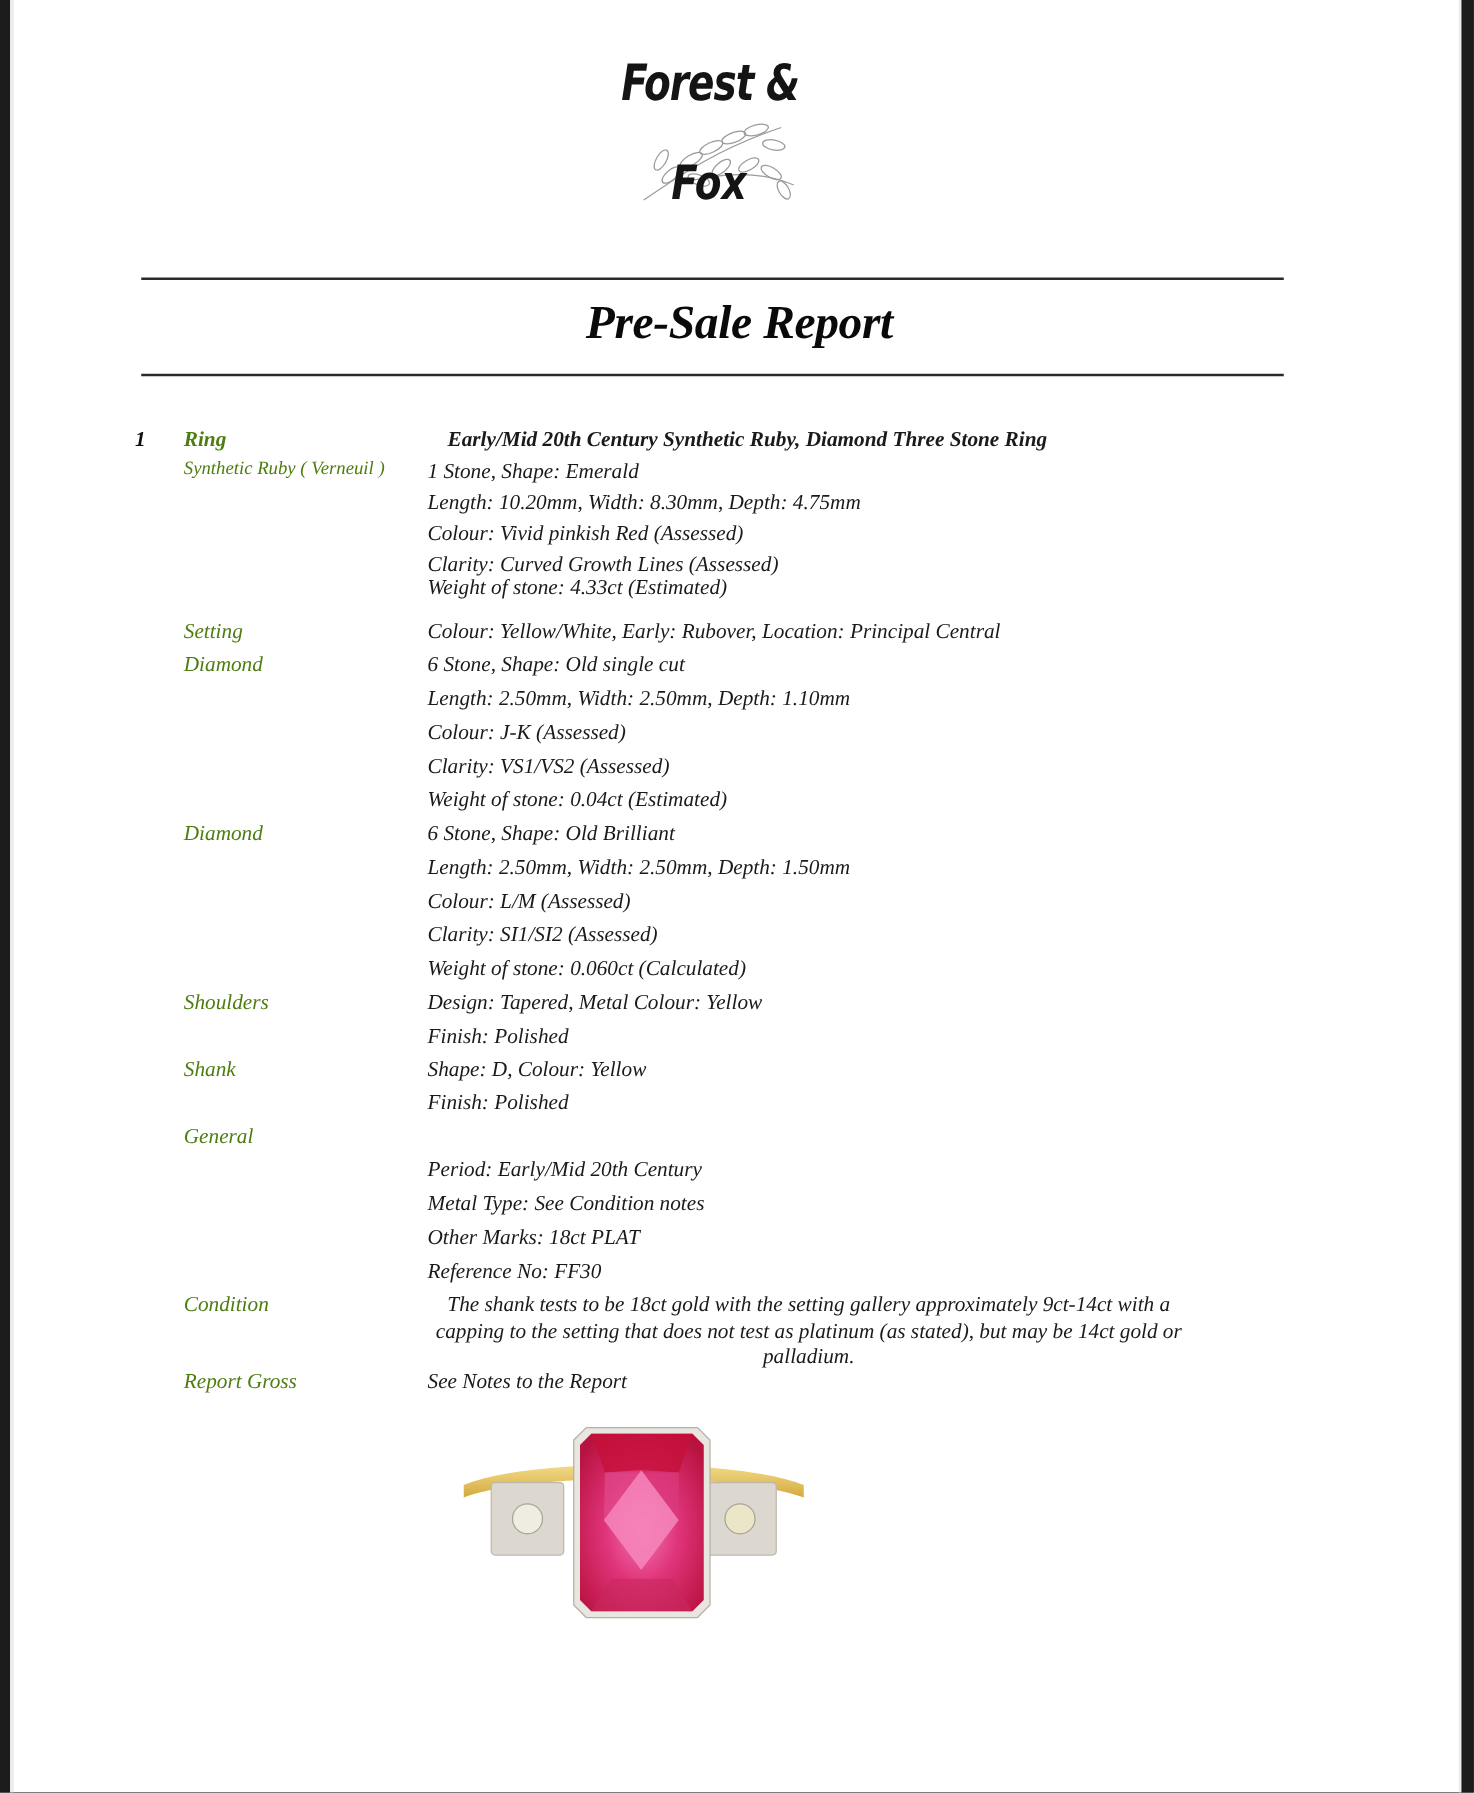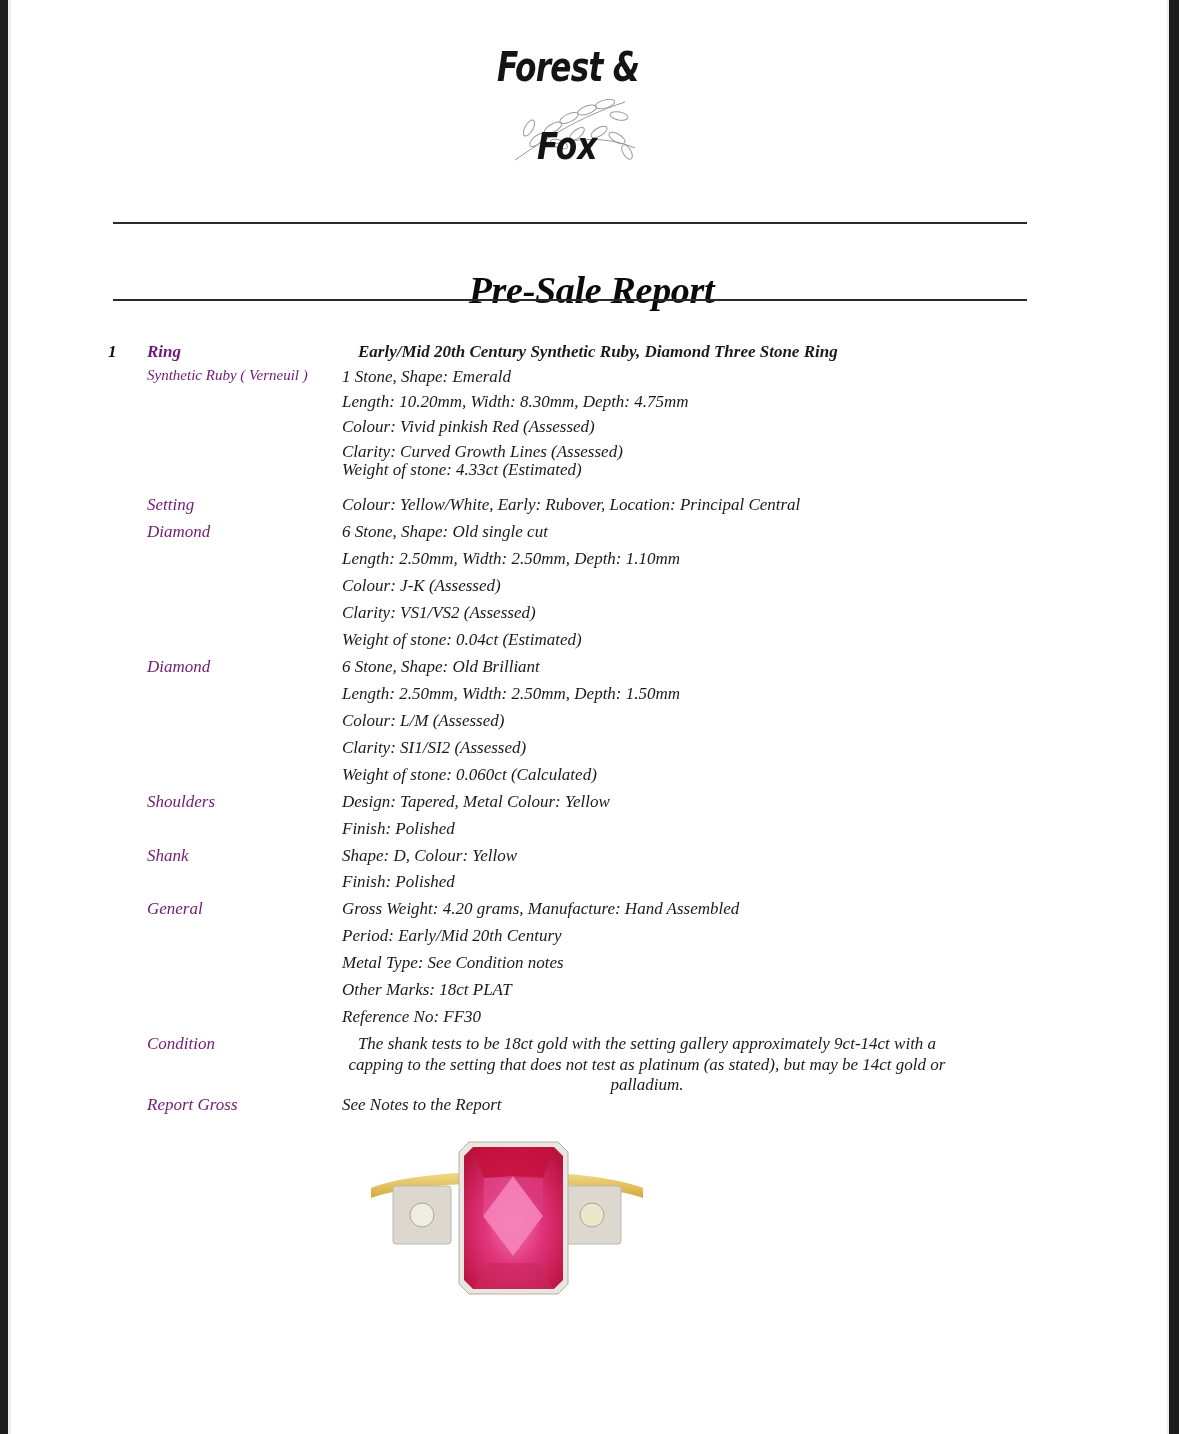--- a/index.html
+++ b/index.html
@@ -33,29 +33,29 @@
     }
     .logo svg.leaves { position: absolute; left: 18px; top: 48px; }
 
     .rule {
       position: absolute; left: 102px; width: 914px; height: 2px;
       background: #2a2a2a;
     }
     .title {
       position: absolute; left: 0; width: 1161px; top: 236px; text-align: center;
       font-family: "Liberation Serif", serif; font-style: italic; font-weight: bold;
-      font-size: 38px; letter-spacing: -0.3px; color: #0a0a0a; margin-top: 32px;
+      font-size: 38px; letter-spacing: -0.3px; color: #0a0a0a;
     }
 
     .lot-num {
       position: absolute; left: 97px; top: 342px;
       font-style: italic; font-weight: bold; font-size: 17px;
     }
     .lbl {
-      position: absolute; left: 136px; font-style: italic; font-size: 17px; color: #701a75;
+      position: absolute; left: 136px; font-style: italic; font-size: 17px; color: #4d7c0f;
       white-space: nowrap;
     }
     .lbl.small { font-size: 15px; }
     .lbl.bold { font-weight: bold; }
     .val {
       position: absolute; left: 331px; font-style: italic; font-size: 17px; color: #1a1a1a;
       white-space: nowrap;
     }
     .val.bold { font-weight: bold; margin-left: 16px; }
     .val.wrap { white-space: normal; width: 610px; line-height: 20.5px; text-align: center; }
@@ -126,21 +126,20 @@
 
   <div class="lbl" style="top:792px">Shoulders</div>
   <div class="val" style="top:792px">Design: Tapered, Metal Colour: Yellow</div>
   <div class="val" style="top:819px">Finish: Polished</div>
 
   <div class="lbl" style="top:846px">Shank</div>
   <div class="val" style="top:846px">Shape: D, Colour: Yellow</div>
   <div class="val" style="top:872px">Finish: Polished</div>
 
   <div class="lbl" style="top:899px">General</div>
-  <div class="val" style="top:899px">Gross Weight: 4.20 grams, Manufacture: Hand Assembled</div>
   <div class="val" style="top:926px">Period: Early/Mid 20th Century</div>
   <div class="val" style="top:953px">Metal Type: See Condition notes</div>
   <div class="val" style="top:980px">Other Marks: 18ct PLAT</div>
   <div class="val" style="top:1007px">Reference No: FF30</div>
 
   <div class="lbl" style="top:1034px">Condition</div>
   <div class="val wrap" style="top:1034px">The shank tests to be 18ct gold with the setting gallery approximately 9ct-14ct with a capping to the setting that does not test as platinum (as stated), but may be 14ct gold or palladium.</div>
 
   <div class="lbl" style="top:1095px">Report Gross</div>
   <div class="val" style="top:1095px">See Notes to the Report</div>

